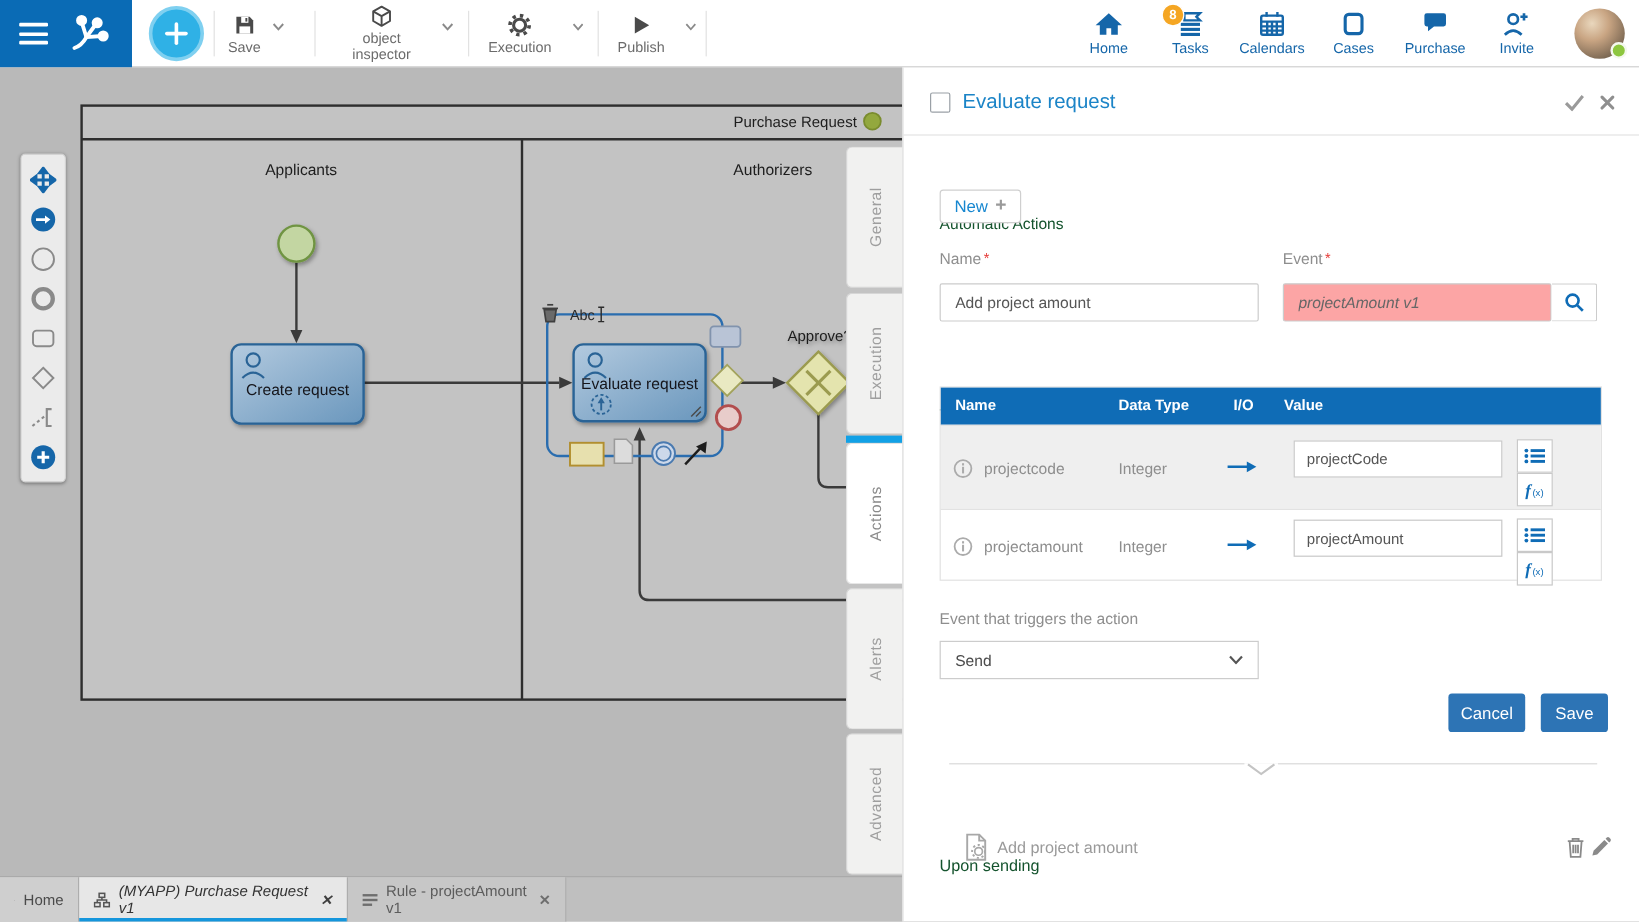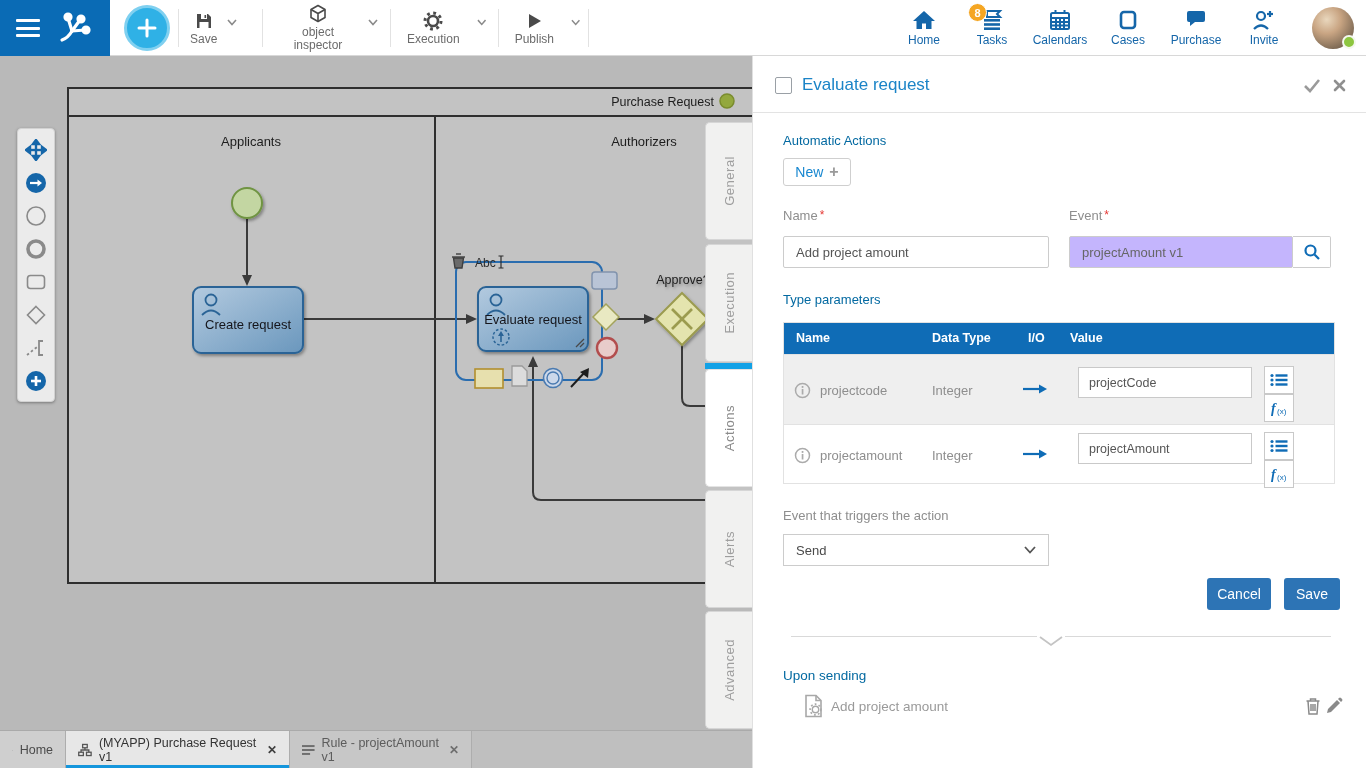--- a/index.html
+++ b/index.html
@@ -50,30 +50,30 @@
   .vtab.active span { color:#8a8a8a; }
   .vtab-indicator { position:absolute; left:0; width:47px; height:6px; background:#12a1e6; }
 
   
   .panel { position:absolute; left:752px; top:56px; width:614px; height:712px; background:#fff;
     border-left:1px solid #e0e0e0; z-index:10; }
   .panel-header { position:absolute; left:0; top:0; width:100%; height:57px; border-bottom:1px solid #e3e3e3; }
   .panel-checkbox { position:absolute; left:22px; top:21px; width:17px; height:17px; border:1.5px solid #9aa0a6; border-radius:2px; background:#fff; cursor:pointer; }
   .panel-title { position:absolute; left:49px; top:19px; font-size:17px; color:#1b84c7; }
   .icon-btn { position:absolute; cursor:pointer; }
-  .lbl-dark { position:absolute; font-size:13px; color:#0369a1; }
+  .lbl-dark { position:absolute; font-size:13px; color:#14532d;margin-top:46px; }
   .lbl-gray { position:absolute; font-size:13px; color:#8e8e8e; }
   .req { color:#e53935; font-size:12px; vertical-align:top; margin-left:2px; }
   .btn-new { position:absolute; left:30px; top:102px; width:68px; height:28px; background:#fff; border:1px solid #cfcfcf;
     border-radius:3px; display:flex; align-items:center; justify-content:center; gap:6px; cursor:pointer; }
   .btn-new .t { color:#1787d0; font-size:14px; }
   .btn-new .p { color:#9a9a9a; font-size:16px; font-weight:bold; line-height:14px; }
   .txt-input { position:absolute; height:32px; border:1px solid #cccccc; border-radius:2px; font-size:13px; color:#555;
     padding:0 12px; font-family:"Liberation Sans", sans-serif; background:#fff; }
-  .txt-input:disabled { background:#c4b5fd; color:#666; }
+  .txt-input:disabled { background:#fca5a5; color:#666;font-style:italic; }
   .search-btn { position:absolute; width:38px; height:32px; background:#fff; border:1px solid #ccc; border-left:none;
     border-radius:0 2px 2px 0; display:flex; align-items:center; justify-content:center; cursor:pointer; }
 
   .param-table { position:absolute; left:30px; top:266px; width:552px; border:1px solid #e2e2e2; }
   .pt-head { height:31px; background:#0f6cb6; color:#fff; position:relative; }
   .pt-head span { position:absolute; top:8px; font-size:12.5px; font-weight:bold; }
   .pt-row { position:relative; border-top:1px solid #e2e2e2; }
   .pt-row.alt { background:#efefef; }
   .pt-name { position:absolute; left:36px; font-size:13px; color:#8e8e8e; }
   .pt-type { position:absolute; left:148px; font-size:13px; color:#8e8e8e; }
@@ -90,21 +90,21 @@
   .split-line { position:absolute; left:38px; top:580px; width:540px; height:1px; background:#d9d9d9; }
   .split-notch { position:absolute; left:284px; top:580px; width:28px; height:12px; background:#fff; display:flex; justify-content:center; }
   .action-row { position:absolute; left:50px; top:638px; width:530px; height:26px; }
   .action-name { position:absolute; left:28px; top:5px; font-size:13.5px; color:#9a9a9a; }
 
   
   .bottom-bar { position:absolute; left:0; top:730px; width:752px; height:38px; background:#bfbfbf; border-top:1px solid #aaa; z-index:6; }
   .btab { position:absolute; top:0; height:38px; display:flex; align-items:center; gap:7px; padding:0 12px;
     font-size:12.5px; cursor:pointer; border-right:1px solid #adadad; }
   .btab-home { left:0; width:66px; background:#cfcfcf; color:#4a4a4a; }
-  .btab-active { left:66px; width:224px; background:#e7e7e7; color:#333; }
+  .btab-active { left:66px; width:224px; background:#e7e7e7; color:#333;font-style:italic; }
   .btab-active .underline { position:absolute; left:0; bottom:0; width:100%; height:4px; background:#1596dc; }
   .btab-rule { left:290px; width:182px; background:#c7c7c7; color:#5c5c5c; }
   .btab .close { font-weight:bold; color:#3f3f3f; font-size:12px; }
   .btab-rule .close { color:#6e6e6e; }
 </style>
 </head>
 <body>
 
 <div id="app">
 

